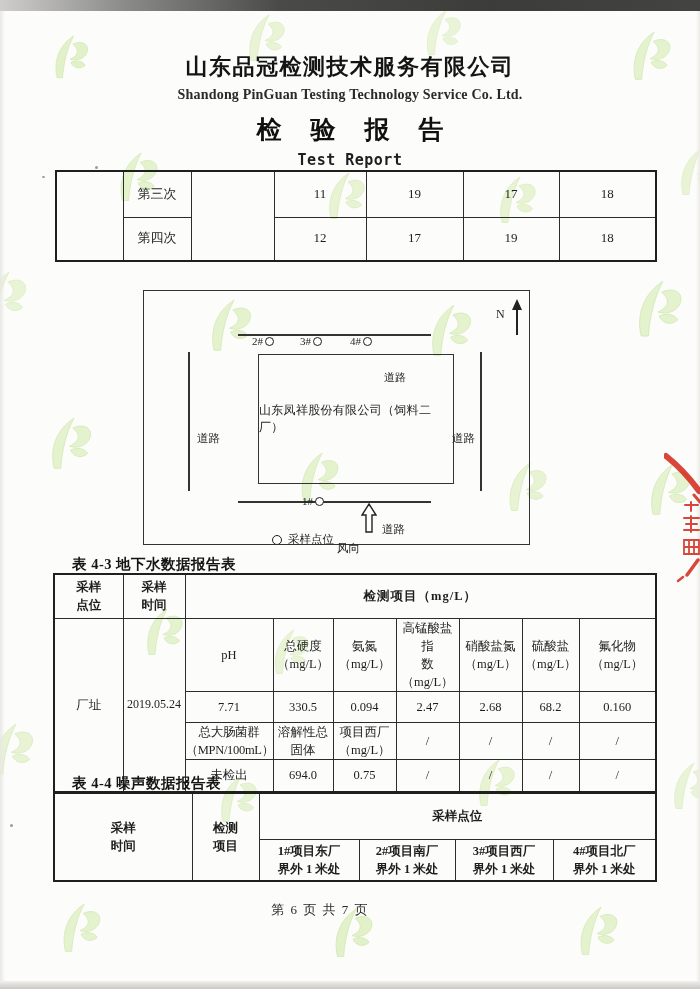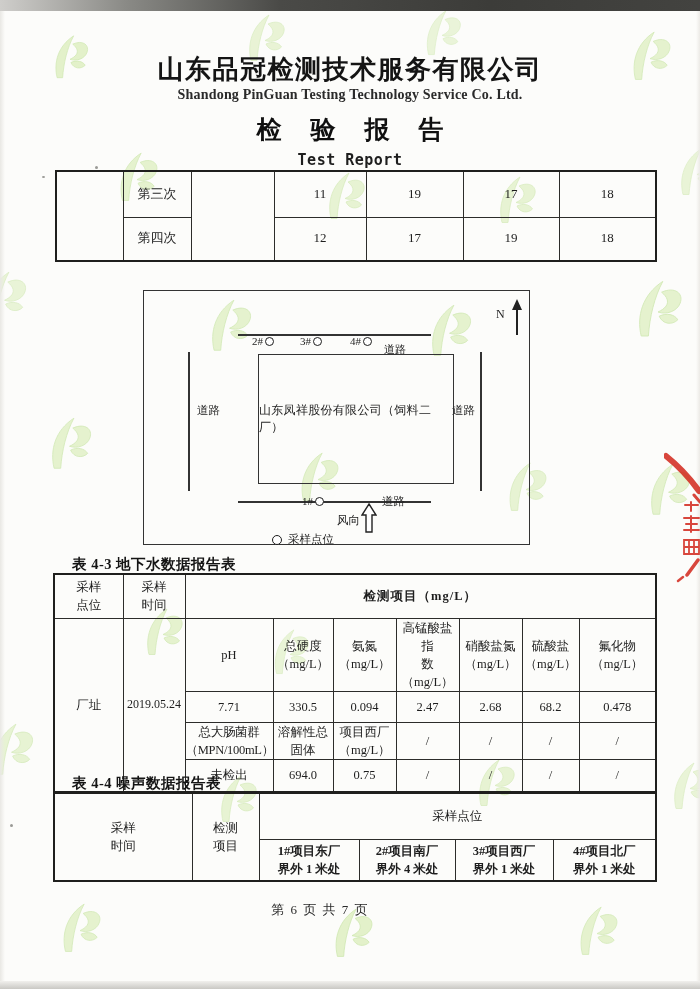--- a/index.html
+++ b/index.html
@@ -10,46 +10,46 @@
   .bottomband{position:absolute;left:0;top:981px;width:700px;height:8px;z-index:4;
         background:linear-gradient(to bottom,#f1f0ed,#c9c8c4);}
   .leftedge{position:absolute;left:0;top:0;width:5px;height:989px;z-index:3;
         background:linear-gradient(to right,#e9e8e4,rgba(255,255,255,0));}
   .rightedge{position:absolute;right:0;top:0;width:4px;height:989px;z-index:3;
         background:linear-gradient(to left,#eceae6,rgba(255,255,255,0));}
   .wm{position:absolute;z-index:0;}
   .speck{position:absolute;background:#9a9a96;border-radius:50%;z-index:1;}
 
   .hdr{position:absolute;left:0;width:700px;text-align:center;z-index:2;}
-  .company-cn{top:52px;font-size:26px;font-weight:700;letter-spacing:1.5px;color:#141414;}
+  .company-cn{top:52px;font-size:22px;font-weight:700;letter-spacing:1.5px;color:#141414;}
   .company-en{top:87px;font-size:14px;font-weight:700;letter-spacing:.2px;color:#2a2a2a;}
   .title-cn{top:113px;font-size:25px;font-weight:700;letter-spacing:29px;padding-left:29px;width:671px;color:#101010;}
   .title-en{top:151px;font-size:15px;font-weight:700;font-family:"DejaVu Sans Mono",monospace;letter-spacing:.5px;}
 
   table.t{position:absolute;border-collapse:collapse;table-layout:fixed;z-index:2;background:transparent;}
   table.t td{border:1.5px solid #2c2c2a;text-align:center;vertical-align:middle;padding:0;
              white-space:pre-line;font-size:12.5px;line-height:1.45;overflow:hidden;}
   table.cont{left:55px;top:170px;width:600px;height:90px;border:2.3px solid #1f1f1d;}
   table.cont td{font-size:13px;}
   table.t43{left:53px;top:573px;width:602px;height:179px;border:2.3px solid #1f1f1d;}
   table.t44{left:53px;top:792px;width:602px;height:88px;border:2.3px solid #1f1f1d;}
-  td.hd{font-weight:400;font-size:13px;}
+  td.hd{font-weight:700;font-size:13px;}
   td.items-hd{font-weight:700;font-size:13.5px;letter-spacing:1px;}
   td.param{font-size:12px;}
   td.small{font-size:11.4px;letter-spacing:-.3px;}
   td.pts{font-weight:700;font-size:12.5px;}
 
   .sec-title{position:absolute;left:72px;font-size:14.5px;font-weight:700;letter-spacing:.5px;z-index:2;color:#141414;}
   .footer{position:absolute;left:0;top:901px;width:640px;text-align:center;font-size:13px;
           letter-spacing:1.5px;z-index:2;color:#2a2a2a;}
 
   .map{position:absolute;left:143px;top:290px;width:385px;height:253px;border:1.6px solid #333;z-index:2;}
   .map .hline{position:absolute;height:1.6px;background:#333;}
   .map .vline{position:absolute;width:1.6px;background:#333;}
-  .map .lbl{position:absolute;font-size:11px;color:#222;white-space:nowrap;}
+  .map .lbl{position:absolute;font-size:11px;color:#222;white-space:nowrap;margin-top:28px;}
   .map .pt{position:absolute;display:flex;align-items:center;gap:2px;font-size:11px;}
   .circ{width:7px;height:7px;border:1.7px solid #1d1d1d;border-radius:50%;background:#fff;display:inline-block;}
   .factory{position:absolute;left:95px;top:63px;width:194px;height:128px;border:1.6px solid #333;
            display:flex;align-items:center;justify-content:center;margin-left:19px;}
   .factory span{font-size:12px;letter-spacing:.3px;}
   .north{position:absolute;left:352px;top:8px;display:flex;align-items:flex-start;gap:4px;}
   .north .n-lbl{font-size:12px;margin-top:8px;}
   .legend{position:absolute;left:128px;top:241px;display:flex;align-items:center;gap:6px;font-size:11.5px;}
   .stamp{position:absolute;left:664px;top:448px;z-index:5;opacity:.85;}
 </style>
@@ -275,21 +275,21 @@
       <td class="param">氟化物
 （mg/L）</td>
     </tr>
     <tr style="height:31px">
       <td>7.71</td>
       <td>330.5</td>
       <td>0.094</td>
       <td>2.47</td>
       <td>2.68</td>
       <td>68.2</td>
-      <td>0.478</td>
+      <td>0.160</td>
     </tr>
     <tr style="height:34px">
       <td class="param small">总大肠菌群
 （MPN/100mL）</td>
       <td class="param">溶解性总
 固体</td>
       <td class="param">项目西厂
 （mg/L）</td>
       <td>/</td>
       <td>/</td>
@@ -323,21 +323,21 @@
       <td class="hd" rowspan="2">采样
 时间</td>
       <td class="hd" rowspan="2">检测
 项目</td>
       <td class="hd" colspan="4">采样点位</td>
     </tr>
     <tr style="height:42px">
       <td class="pts">1#项目东厂
 界外 1 米处</td>
       <td class="pts">2#项目南厂
-界外 4 米处</td>
+界外 1 米处</td>
       <td class="pts">3#项目西厂
 界外 1 米处</td>
       <td class="pts">4#项目北厂
 界外 1 米处</td>
     </tr>
   </tbody>
     </table>
 
   <div class="footer">第 6 页 共 7 页</div>
 

